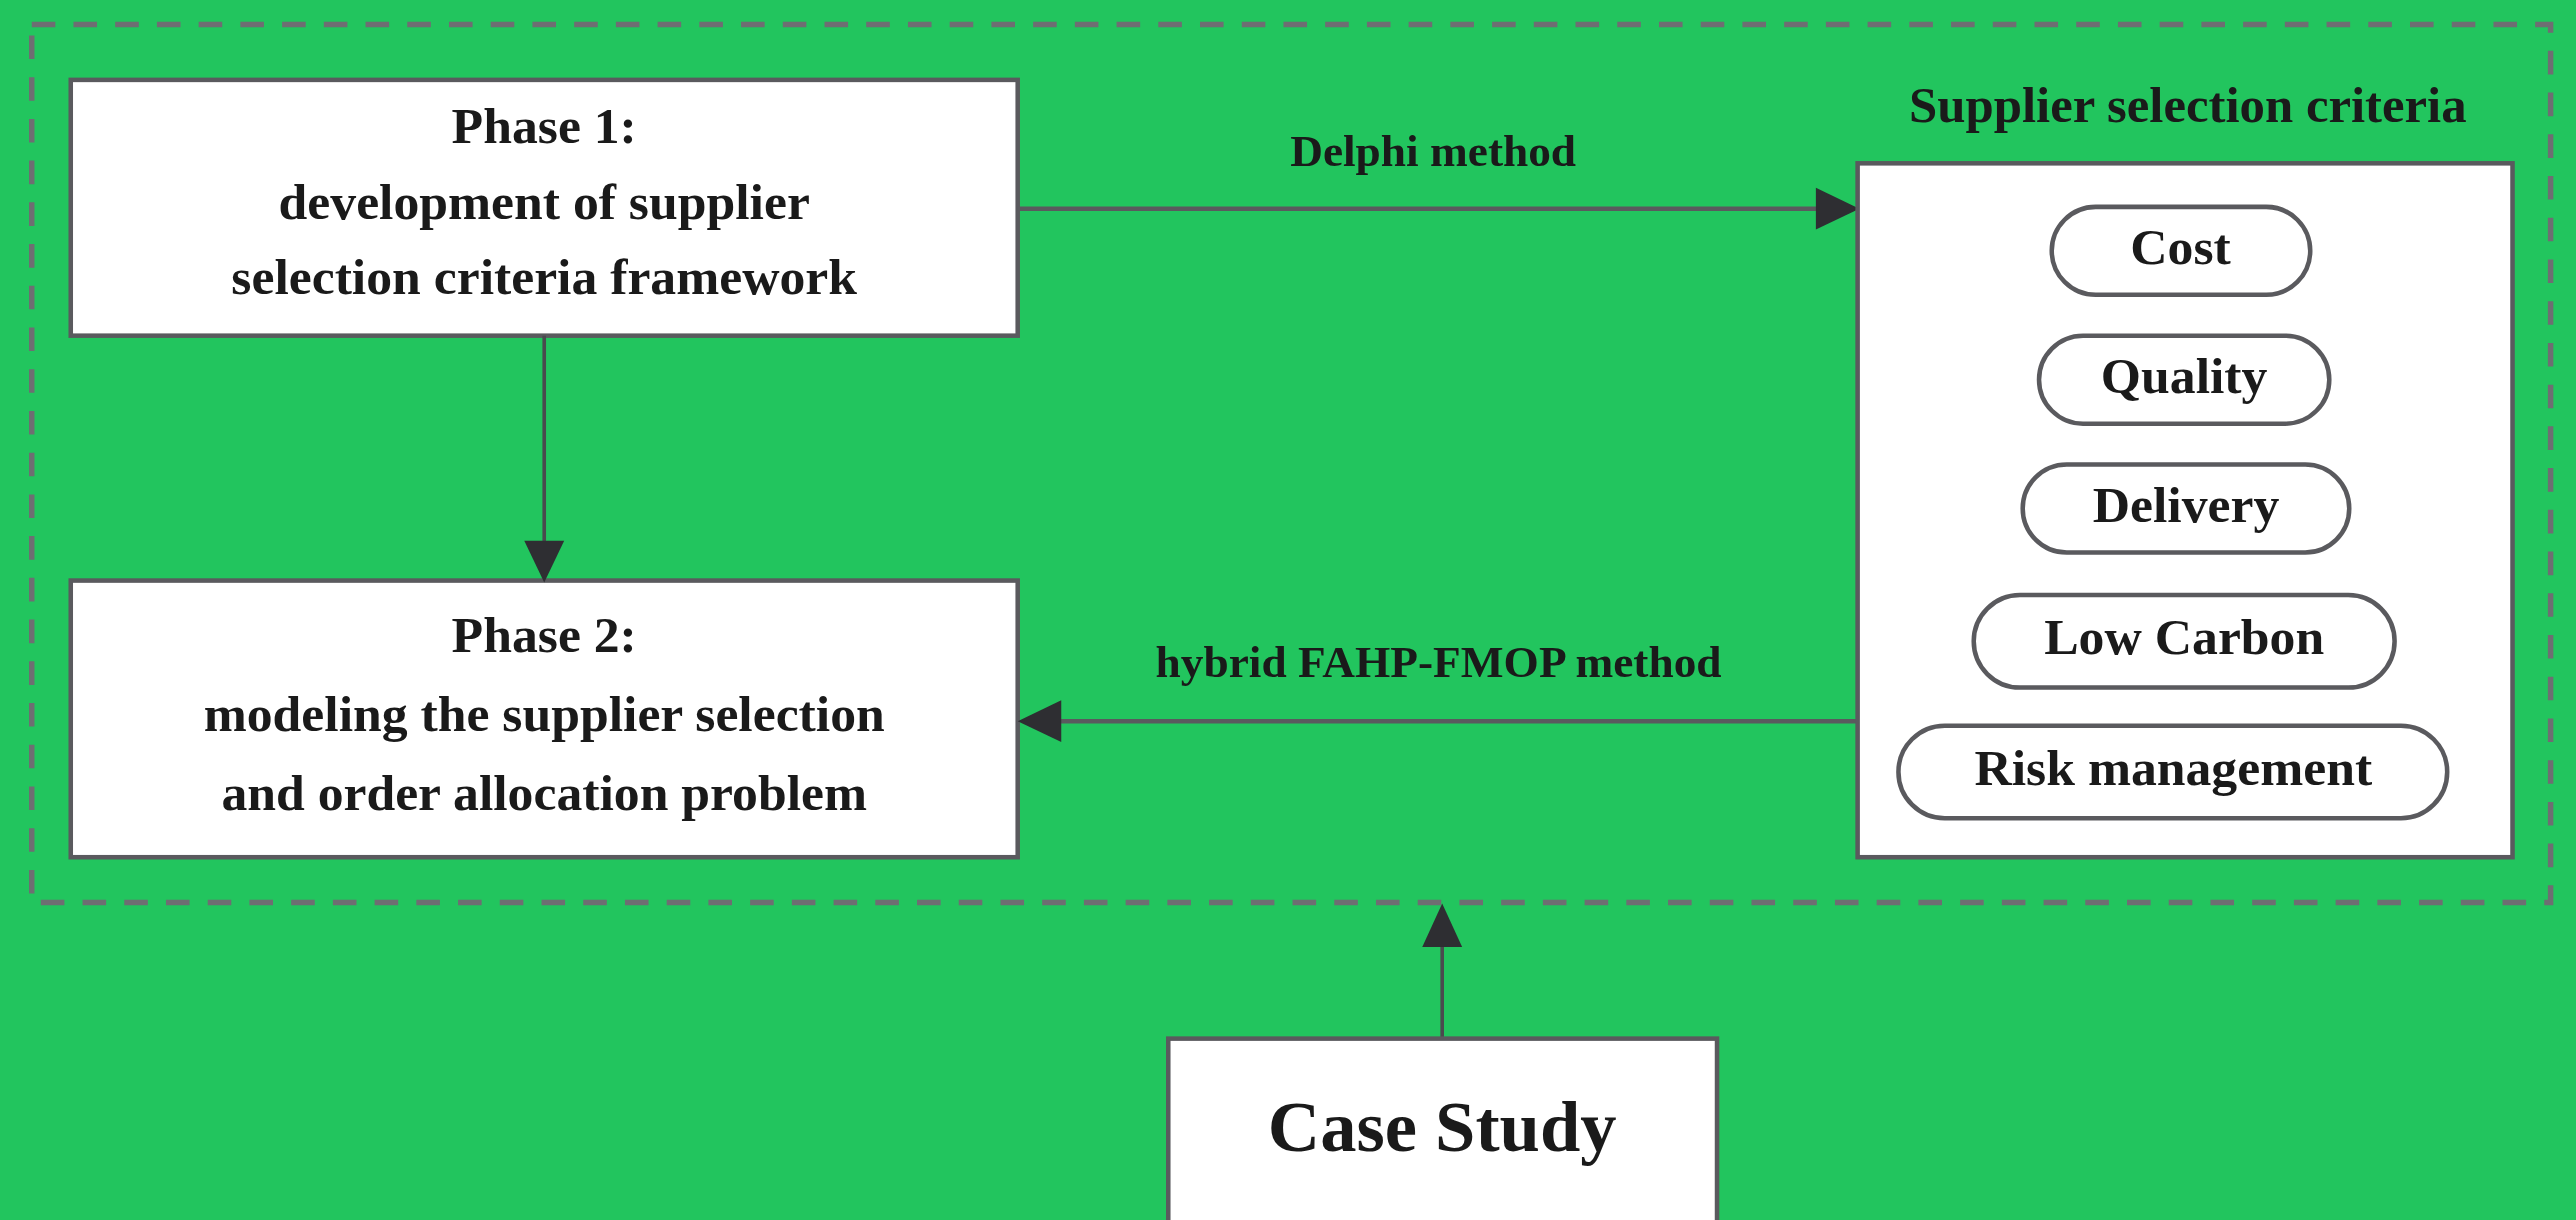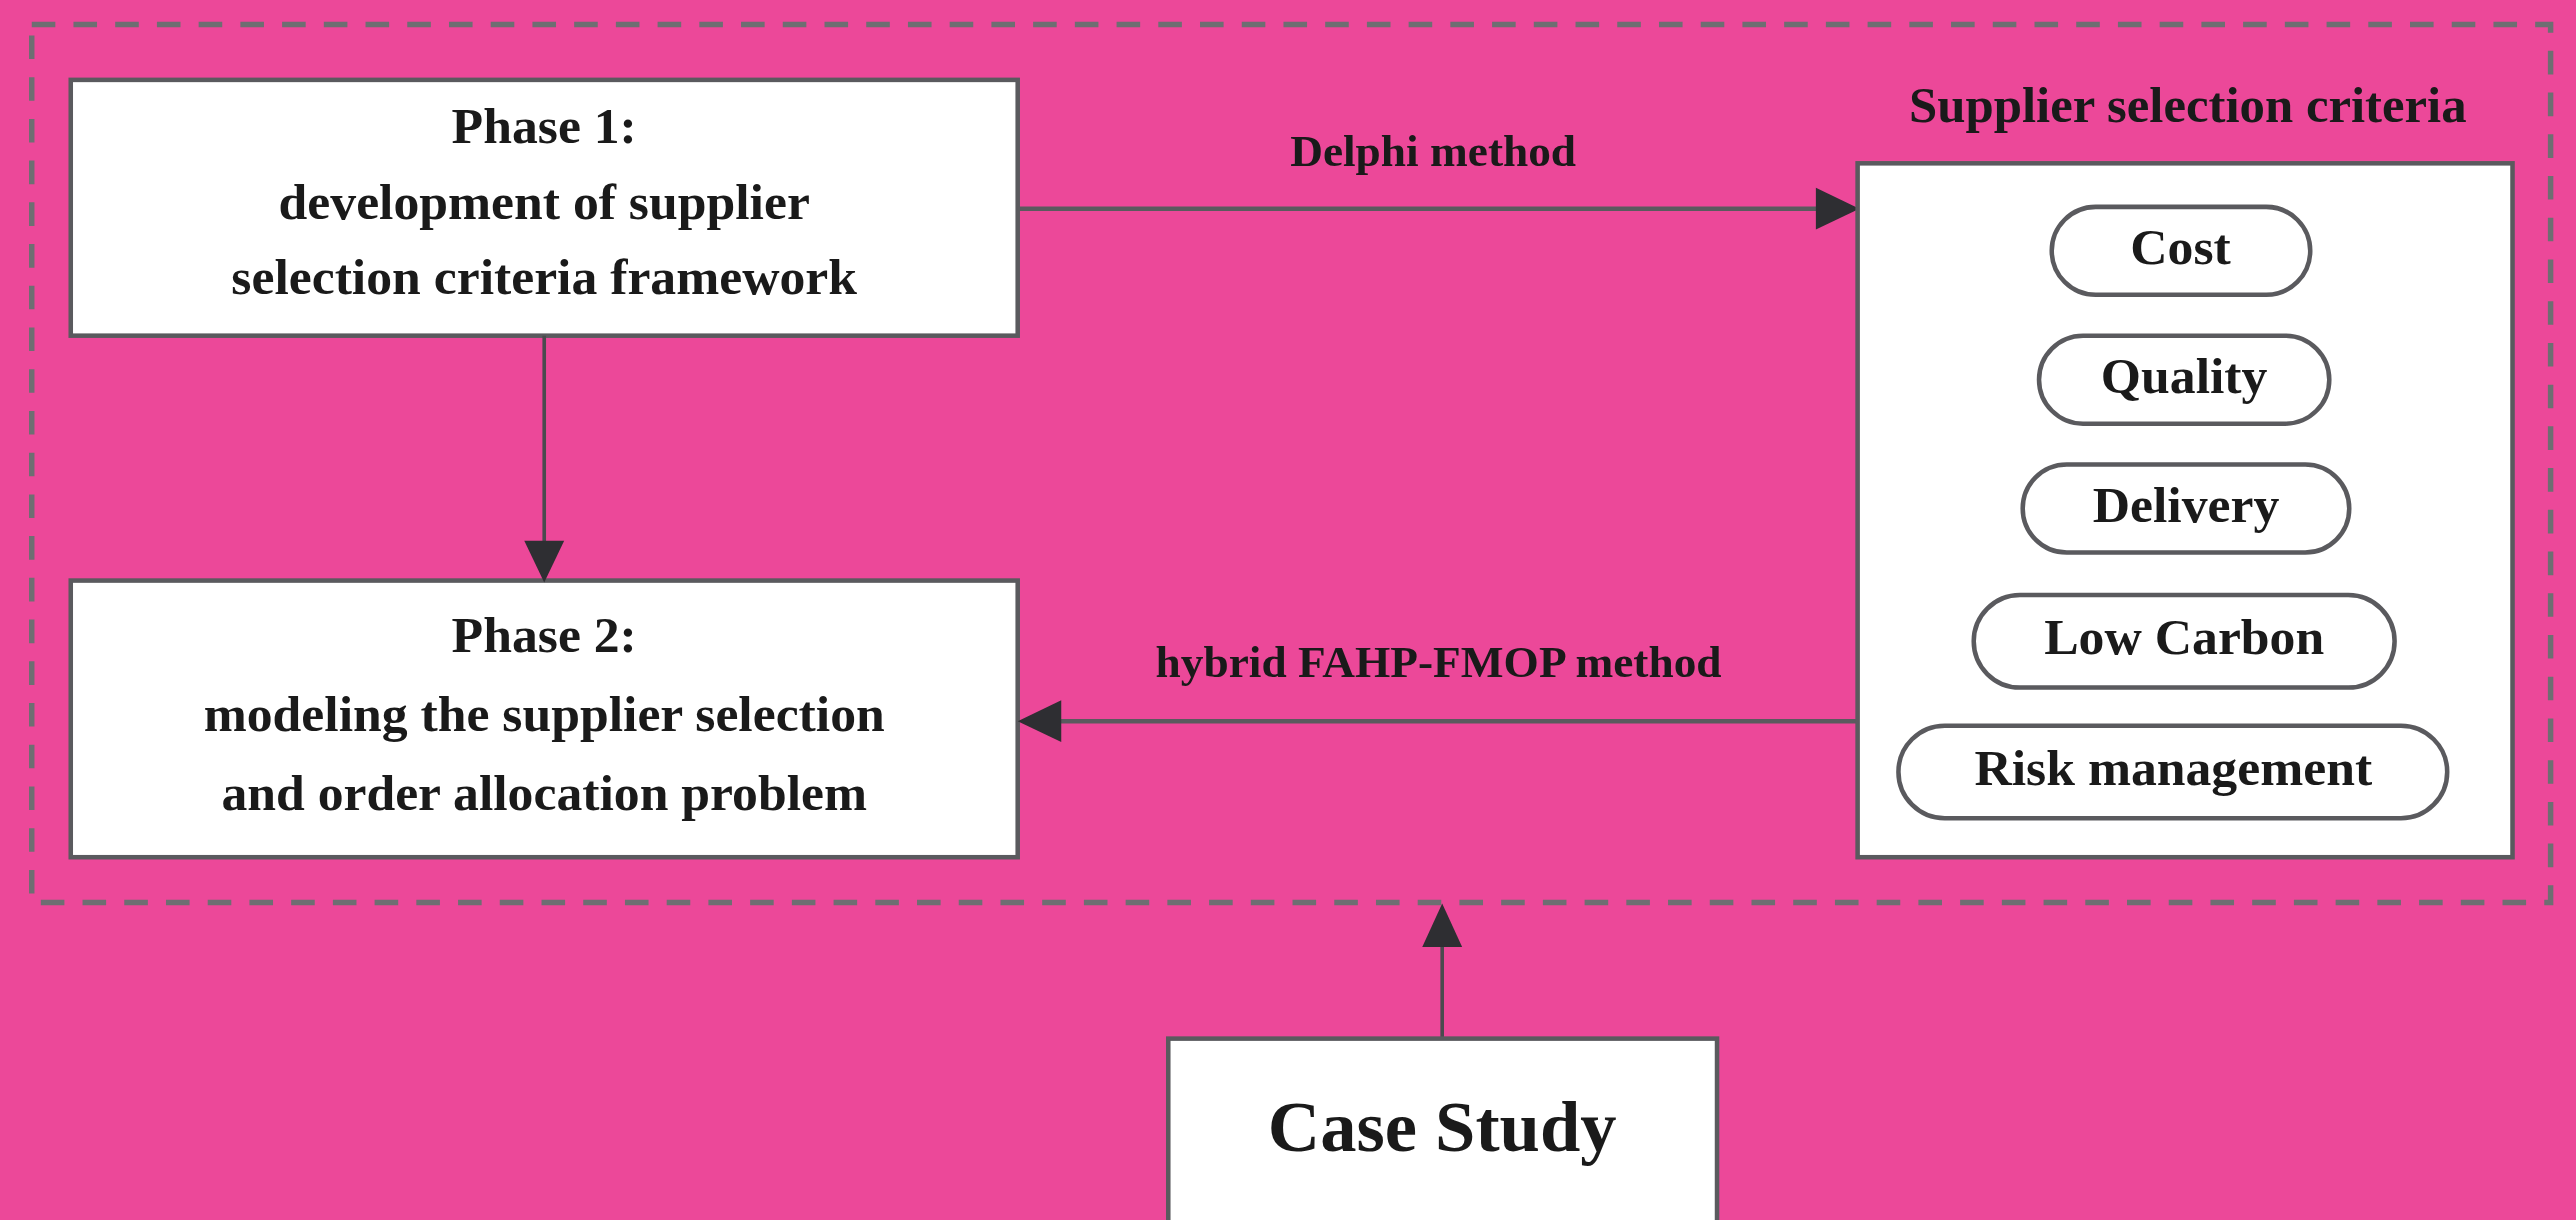--- a/index.html
+++ b/index.html
@@ -7,21 +7,21 @@
     padding: 0;
     background: #ffffff;
   }
   body {
     font-family: "Liberation Serif", "DejaVu Serif", serif;
   }
   #stage {
     position: relative;
     width: 2576px;
     height: 1221px;
-    background: #ec4899;
+    background: #22c55e;
     overflow: hidden;
   }
   #diagram {
     position: absolute;
     inset: 0;
     width: 2576px;
     height: 1221px;
     display: block;
   }
   .node-box {

